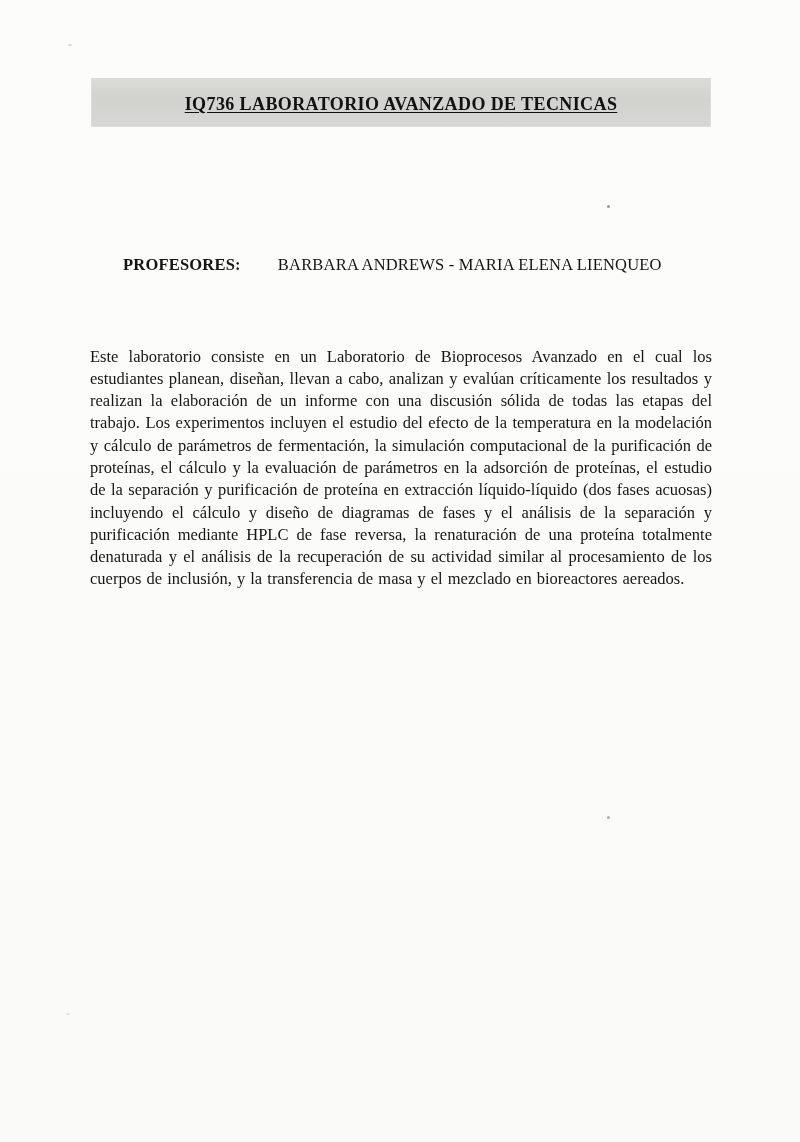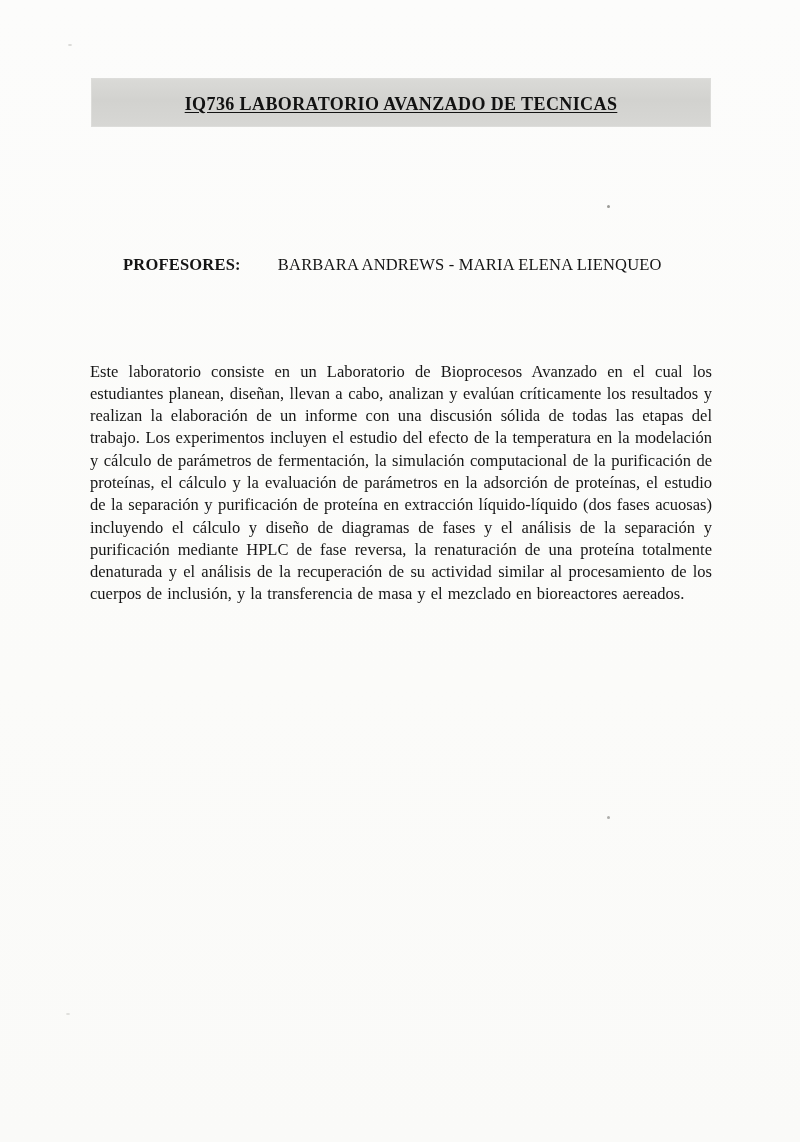--- a/index.html
+++ b/index.html
@@ -52,21 +52,21 @@
     font-weight: bold;
     letter-spacing: 0.2px;
   }
   .prof-names {
     margin-left: 33px;
     letter-spacing: 0.2px;
   }
   .body-par {
     position: absolute;
     left: 90px;
-    top: 344px;
+    top: 329px;
     width: 622px;
     font-size: 16.5px;
     line-height: 22.3px;
     text-align: justify;
     word-spacing: 1px;
     color: #161616;
   }
   .speck {
     position: absolute;
     background: #9a9a96;

